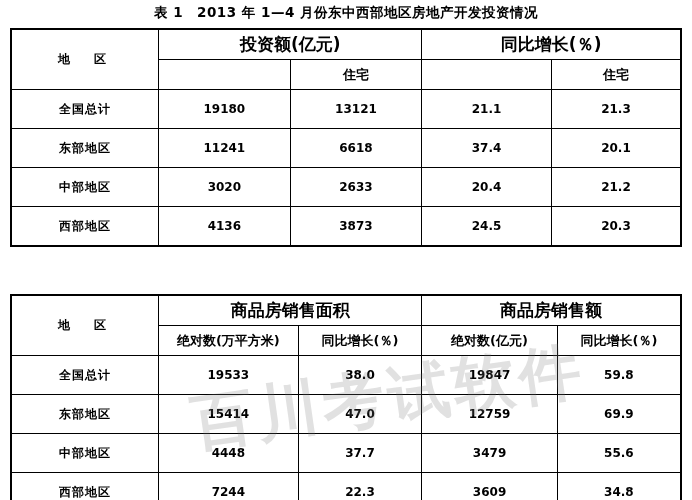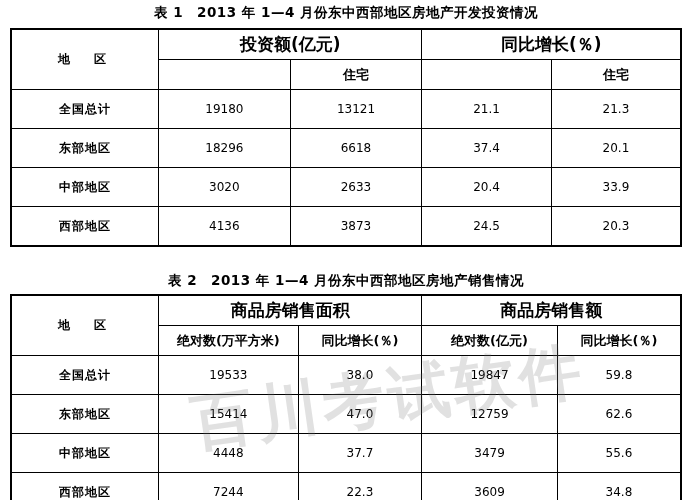--- a/index.html
+++ b/index.html
@@ -68,21 +68,21 @@
   table.t2 {
     left: 10px;
     top: 294px;
     width: 672px;
   }
   td, th {
     border: 1px solid #000000;
     text-align: center;
     vertical-align: middle;
     font-size: 13px;
-    font-weight: normal;
+    font-weight: bold;
     padding: 0;
     background: transparent;
   }
   .outer-top { border-top-width: 2px; }
   .outer-bottom { border-bottom-width: 2px; }
   .outer-left { border-left-width: 2px; }
   .outer-right { border-right-width: 2px; }
   .hdr {
     font-weight: bold;
     font-size: 17px;
@@ -142,43 +142,42 @@
 
       <tr>
         <td class="rowlabel datacell outer-left">全国总计</td>
         <td class="datacell">19180</td>
         <td class="datacell">13121</td>
         <td class="datacell">21.1</td>
         <td class="datacell outer-right">21.3</td>
       </tr>
       <tr>
         <td class="rowlabel datacell outer-left">东部地区</td>
-        <td class="datacell">18296</td>
+        <td class="datacell">11241</td>
         <td class="datacell">6618</td>
         <td class="datacell">37.4</td>
         <td class="datacell outer-right">20.1</td>
       </tr>
       <tr>
         <td class="rowlabel datacell outer-left">中部地区</td>
         <td class="datacell">3020</td>
         <td class="datacell">2633</td>
         <td class="datacell">20.4</td>
-        <td class="datacell outer-right">33.9</td>
+        <td class="datacell outer-right">21.2</td>
       </tr>
       <tr>
         <td class="rowlabel datacell outer-left outer-bottom">西部地区</td>
         <td class="datacell outer-bottom">4136</td>
         <td class="datacell outer-bottom">3873</td>
         <td class="datacell outer-bottom">24.5</td>
         <td class="datacell outer-bottom outer-right">20.3</td>
       </tr>
     </tbody>
   </table>
 
-  <div class="table-title title2">表 2　2013 年 1—4 月份东中西部地区房地产销售情况</div>
 
   <table class="t2">
     <colgroup>
       <col style="width:148px">
       <col style="width:140px">
       <col style="width:124px">
       <col style="width:136px">
       <col style="width:124px">
     </colgroup>
     <tbody>
@@ -199,21 +198,21 @@
         <td class="datacell">19533</td>
         <td class="datacell">38.0</td>
         <td class="datacell">19847</td>
         <td class="datacell outer-right">59.8</td>
       </tr>
       <tr>
         <td class="rowlabel datacell outer-left">东部地区</td>
         <td class="datacell">15414</td>
         <td class="datacell">47.0</td>
         <td class="datacell">12759</td>
-        <td class="datacell outer-right">62.6</td>
+        <td class="datacell outer-right">69.9</td>
       </tr>
       <tr>
         <td class="rowlabel datacell outer-left">中部地区</td>
         <td class="datacell">4448</td>
         <td class="datacell">37.7</td>
         <td class="datacell">3479</td>
         <td class="datacell outer-right">55.6</td>
       </tr>
       <tr>
         <td class="rowlabel datacell outer-left outer-bottom">西部地区</td>

